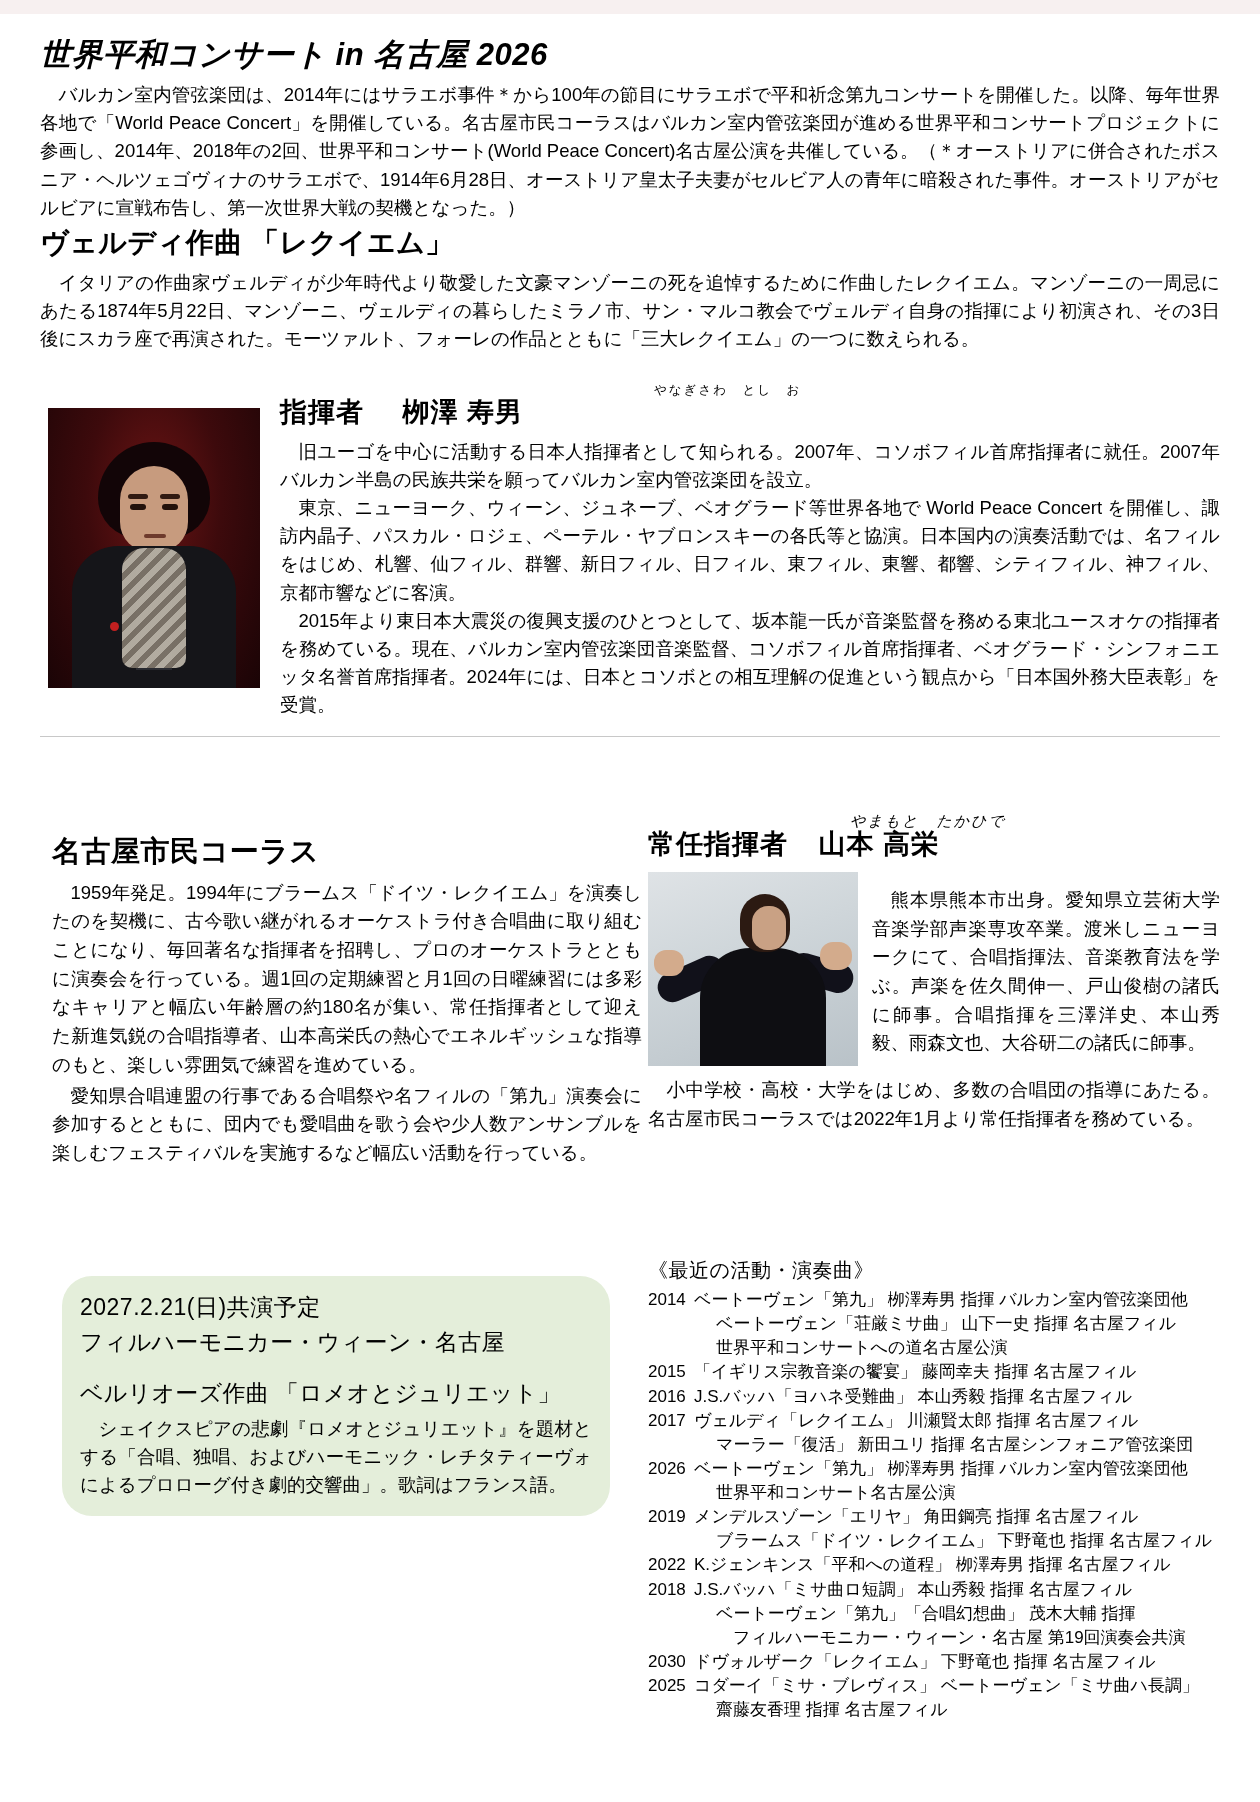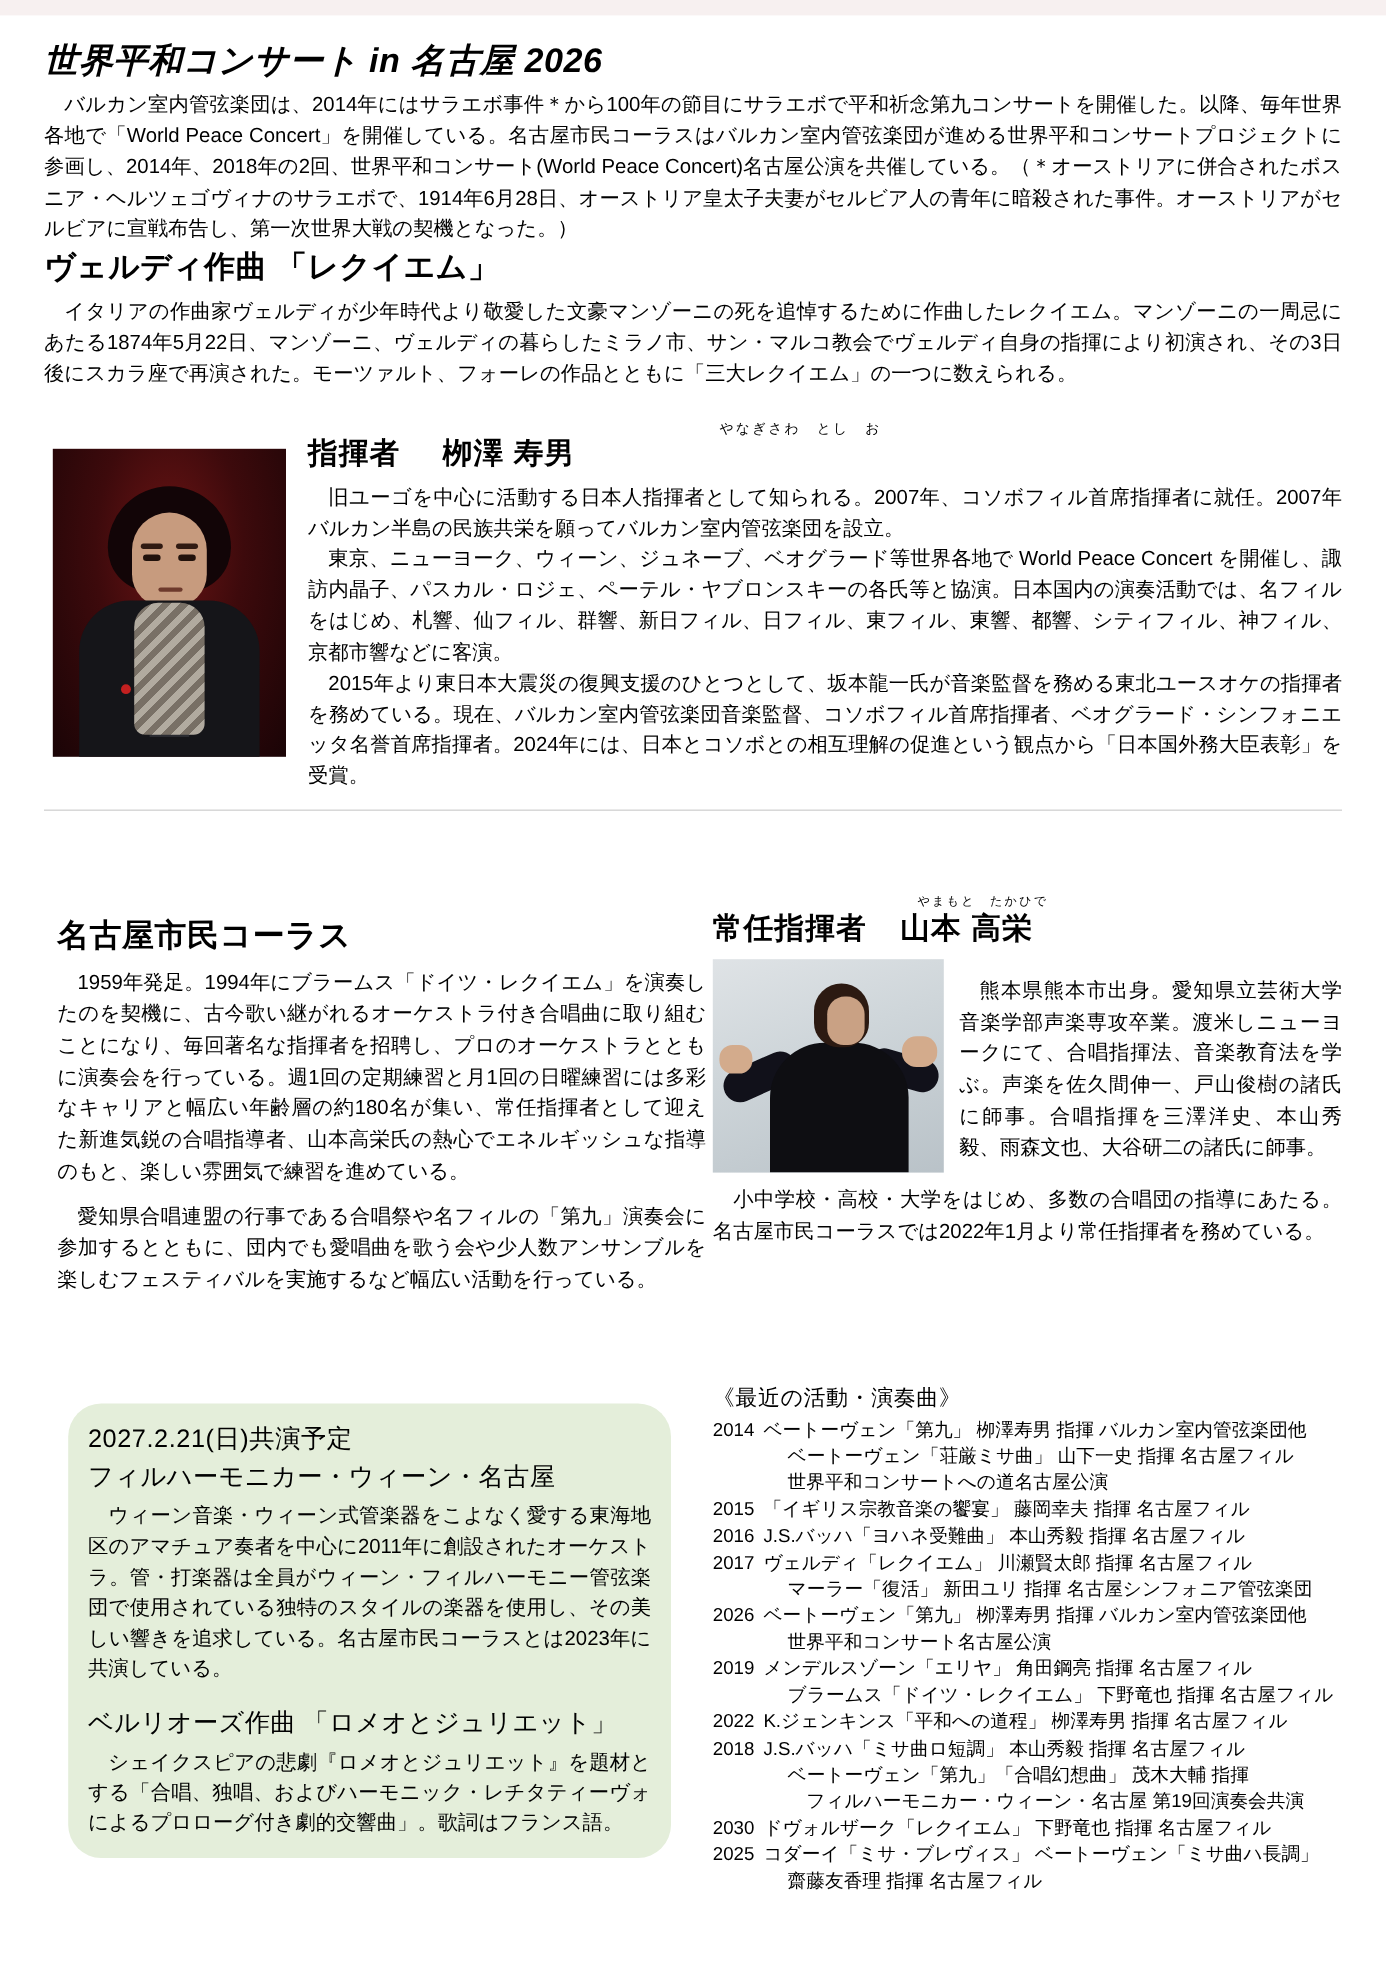--- a/index.html
+++ b/index.html
@@ -193,21 +193,21 @@
 
   
   .block-chorus {
     position: absolute;
     left: 52px;
     top: 820px;
     width: 590px;
   }
   .block-chorus h2 { margin-bottom: 10px; font-size: 29px; }
   .block-chorus p.body { font-size: 18.5px; line-height: 1.55; }
-  .block-chorus p + p { margin-top: 12px; }
+  .block-chorus p + p { margin-top: 2px; }
 
   
   .green-box {
     position: absolute;
     left: 62px;
     top: 1262px;
     width: 548px;
     padding: 14px 18px 18px 18px;
     background: #e4eeda;
     border-radius: 30px;
@@ -245,25 +245,26 @@
     height: 42px;
   }
   .ym-head .label {
     font-size: 27px; font-weight: bold; letter-spacing: 1px;
   }
   .ym-head .name {
     font-size: 27px; font-weight: bold; letter-spacing: 1px; margin-left: 26px;
   }
   .ym-ruby {
     position: absolute;
-    left: 186px;
+    left: 202px;
     top: -14px;
-    font-size: 11px;
+    font-size: 15px;
     letter-spacing: 2px;
     white-space: nowrap;
+    font-style: italic;
   }
   .ym-photo {
     float: left;
     width: 210px;
     height: 194px;
     margin: 4px 14px 4px 0;
     background: linear-gradient(160deg, #dfe3e6 0%, #cfd6da 40%, #b9c2c8 100%);
     position: relative;
     overflow: hidden;
   }
@@ -381,21 +382,20 @@
 
   <section class="block-chorus">
     <h2 class="section-title">名古屋市民コーラス</h2>
     <p class="body indent">1959年発足。1994年にブラームス「ドイツ・レクイエム」を演奏したのを契機に、古今歌い継がれるオーケストラ付き合唱曲に取り組むことになり、毎回著名な指揮者を招聘し、プロのオーケストラとともに演奏会を行っている。週1回の定期練習と月1回の日曜練習には多彩なキャリアと幅広い年齢層の約180名が集い、常任指揮者として迎えた新進気鋭の合唱指導者、山本高栄氏の熱心でエネルギッシュな指導のもと、楽しい雰囲気で練習を進めている。</p>
     <p class="body indent">愛知県合唱連盟の行事である合唱祭や名フィルの「第九」演奏会に参加するとともに、団内でも愛唱曲を歌う会や少人数アンサンブルを楽しむフェスティバルを実施するなど幅広い活動を行っている。</p>
   </section>
 
   <section class="green-box">
     <div class="gb-date">2027.2.21(日)共演予定</div>
     <div class="gb-title">フィルハーモニカー・ウィーン・名古屋</div>
-    <p class="body indent">ウィーン音楽・ウィーン式管楽器をこよなく愛する東海地区のアマチュア奏者を中心に2011年に創設されたオーケストラ。管・打楽器は全員がウィーン・フィルハーモニー管弦楽団で使用されている独特のスタイルの楽器を使用し、その美しい響きを追求している。名古屋市民コーラスとは2023年に共演している。</p>
     <div class="gb-title2">ベルリオーズ作曲 「ロメオとジュリエット」</div>
     <p class="body indent">シェイクスピアの悲劇『ロメオとジュリエット』を題材とする「合唱、独唱、およびハーモニック・レチタティーヴォによるプロローグ付き劇的交響曲」。歌詞はフランス語。</p>
   </section>
 
   <section class="block-yamamoto">
     <div class="ym-head">
       <span class="label">常任指揮者</span>
       <span class="name">山本 高栄</span>
       <span class="ym-ruby">やまもと　たかひで</span>
     </div>

